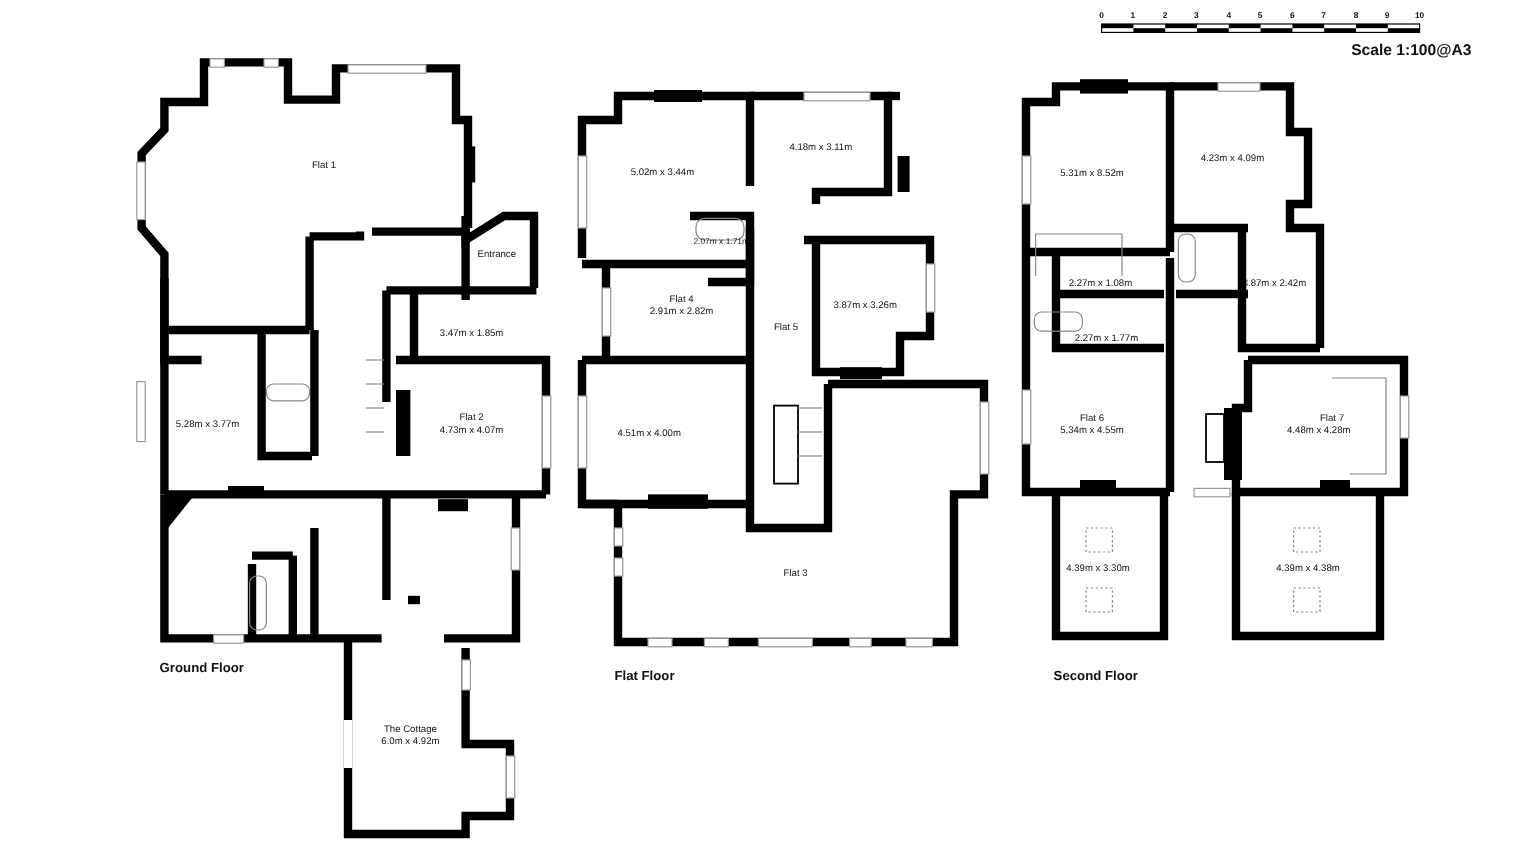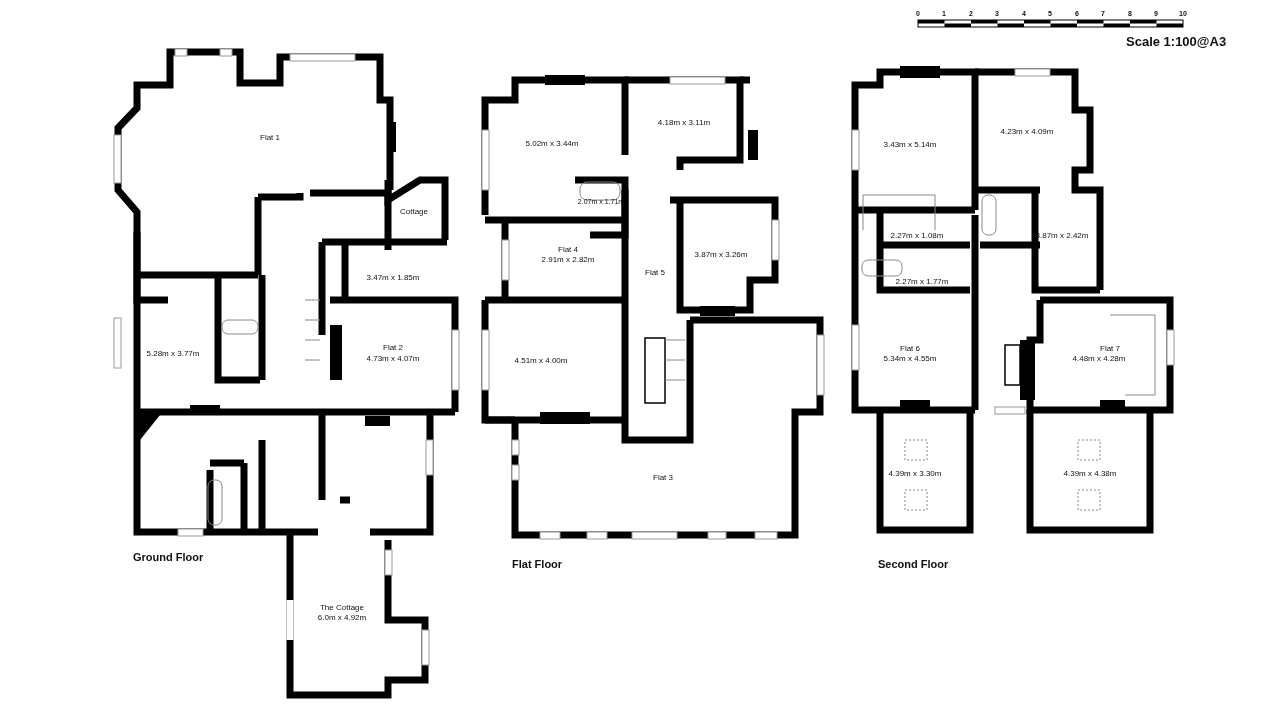--- a/index.html
+++ b/index.html
@@ -174,21 +174,21 @@
   <span class="scale-num" style="left:1077px;top:10px">6</span>
   <span class="scale-num" style="left:1103px;top:10px">7</span>
   <span class="scale-num" style="left:1130px;top:10px">8</span>
   <span class="scale-num" style="left:1156px;top:10px">9</span>
   <span class="scale-num" style="left:1183px;top:10px">10</span>
   <span class="scale-text" style="left:1126px;top:34px">Scale 1:100@A3</span>
 </div>
 
 <div>
   <span class="lbl" style="left:270px;top:133px">Flat 1</span>
-  <span class="lbl" style="left:414px;top:207px">Cottage</span>
+  <span class="lbl" style="left:414px;top:207px">Entrance</span>
   <span class="lbl" style="left:393px;top:273px">3.47m x 1.85m</span>
   <span class="lbl" style="left:173px;top:349px">5.28m x 3.77m</span>
   <span class="lbl bold" style="left:393px;top:343px">Flat 2</span>
   <span class="lbl" style="left:393px;top:354px">4.73m x 4.07m</span>
   <span class="lbl" style="left:342px;top:603px">The Cottage</span>
   <span class="lbl" style="left:342px;top:613px">6.0m x 4.92m</span>
   <span class="floor-title" style="left:133px;top:551px">Ground Floor</span>
 </div>
 
 <div>
@@ -198,21 +198,21 @@
   <span class="lbl" style="left:568px;top:245px">Flat 4</span>
   <span class="lbl" style="left:568px;top:255px">2.91m x 2.82m</span>
   <span class="lbl" style="left:655px;top:268px">Flat 5</span>
   <span class="lbl" style="left:721px;top:250px">3.87m x 3.26m</span>
   <span class="lbl" style="left:541px;top:356px">4.51m x 4.00m</span>
   <span class="lbl" style="left:663px;top:473px">Flat 3</span>
   <span class="floor-title" style="left:512px;top:558px">Flat Floor</span>
 </div>
 
 <div>
-  <span class="lbl" style="left:910px;top:140px">3.43m x 5.14m</span>
+  <span class="lbl" style="left:910px;top:140px">5.31m x 8.52m</span>
   <span class="lbl" style="left:1027px;top:127px">4.23m x 4.09m</span>
   <span class="lbl" style="left:917px;top:231px">2.27m x 1.08m</span>
   <span class="lbl" style="left:922px;top:277px">2.27m x 1.77m</span>
   <span class="lbl" style="left:1062px;top:231px">3.87m x 2.42m</span>
   <span class="lbl" style="left:910px;top:344px">Flat 6</span>
   <span class="lbl" style="left:910px;top:354px">5.34m x 4.55m</span>
   <span class="lbl" style="left:1110px;top:344px">Flat 7</span>
   <span class="lbl" style="left:1099px;top:354px">4.48m x 4.28m</span>
   <span class="lbl" style="left:915px;top:469px">4.39m x 3.30m</span>
   <span class="lbl" style="left:1090px;top:469px">4.39m x 4.38m</span>

